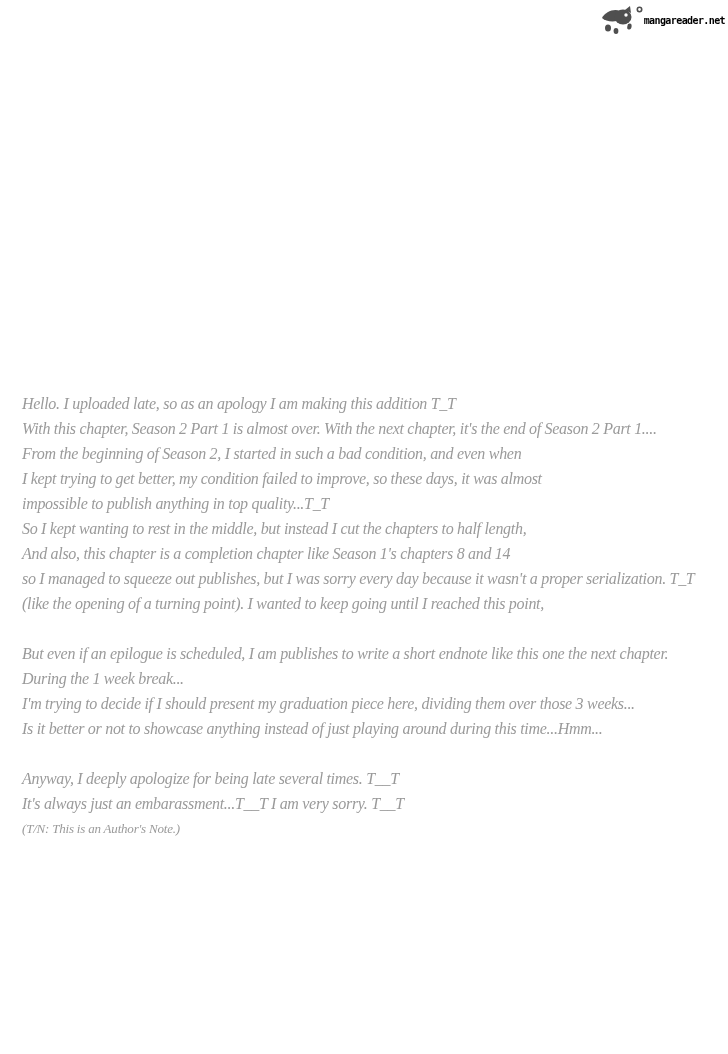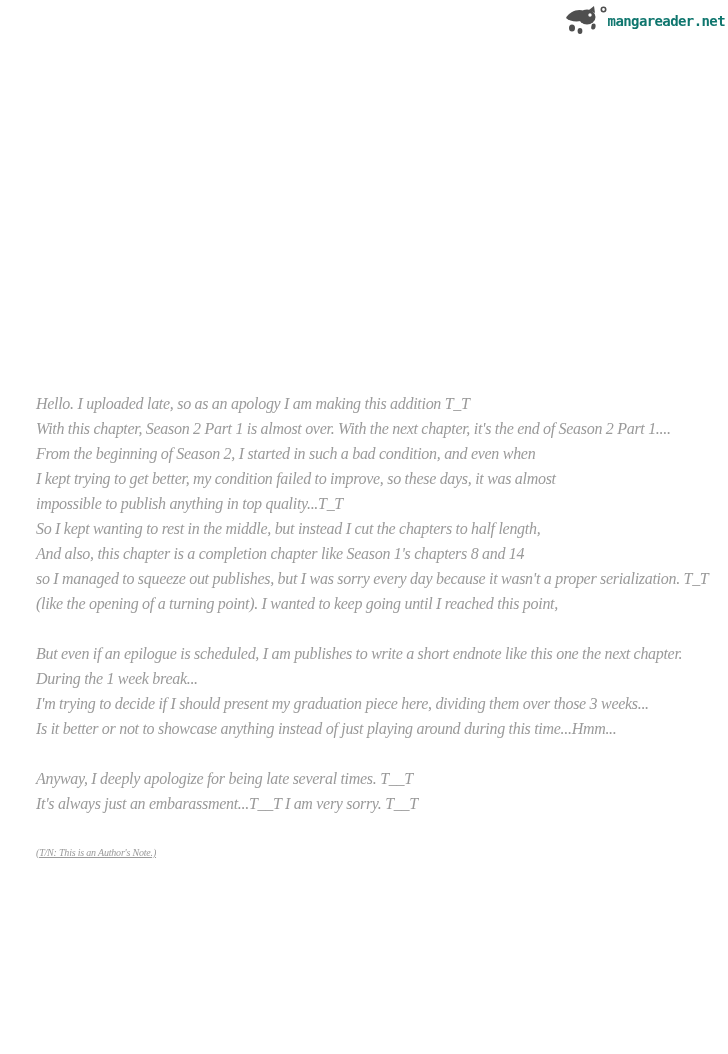--- a/index.html
+++ b/index.html
@@ -15,43 +15,41 @@
   
   .site-logo {
     position: absolute; top: 5px; right: 3px;
     display: flex; align-items: center; gap: 1px;
     color: #4f4f4f;
   }
   .logo-icon { display: block; }
   .logo-text {
     font-family: "DejaVu Sans Mono", monospace;
     font-weight: bold;
-    font-size: 14px;
+    font-size: 10px;
     letter-spacing: -0.6px;
-    color: #0f766e;
+    color: #000000;
     padding-bottom: 3px;
   }
 
   
   .author-note {
-    position: absolute; left: 36px; top: 391px; right: 8px;
+    position: absolute; left: 22px; top: 391px; right: 8px;
     color: #9a9a9a;
     font-family: "Liberation Serif", serif;
     font-style: italic;
     font-size: 16px;
     line-height: 25px;
     letter-spacing: -0.3px;
     white-space: nowrap;
   }
   .note-paragraph + .note-paragraph { margin-top: 25px; }
   .note-footnote {
-    margin-top: 24px;
-    font-size: 10px;
+    font-size: 13px;
     letter-spacing: -0.2px;
-    text-decoration: underline;
   }
 </style>
 </head>
 <body>
 
 <div class="manga-page">
 
   <div class="site-logo">
     <span class="logo-icon">
       <svg width="42" height="30" viewBox="0 0 42 30" xmlns="http://www.w3.org/2000/svg">

